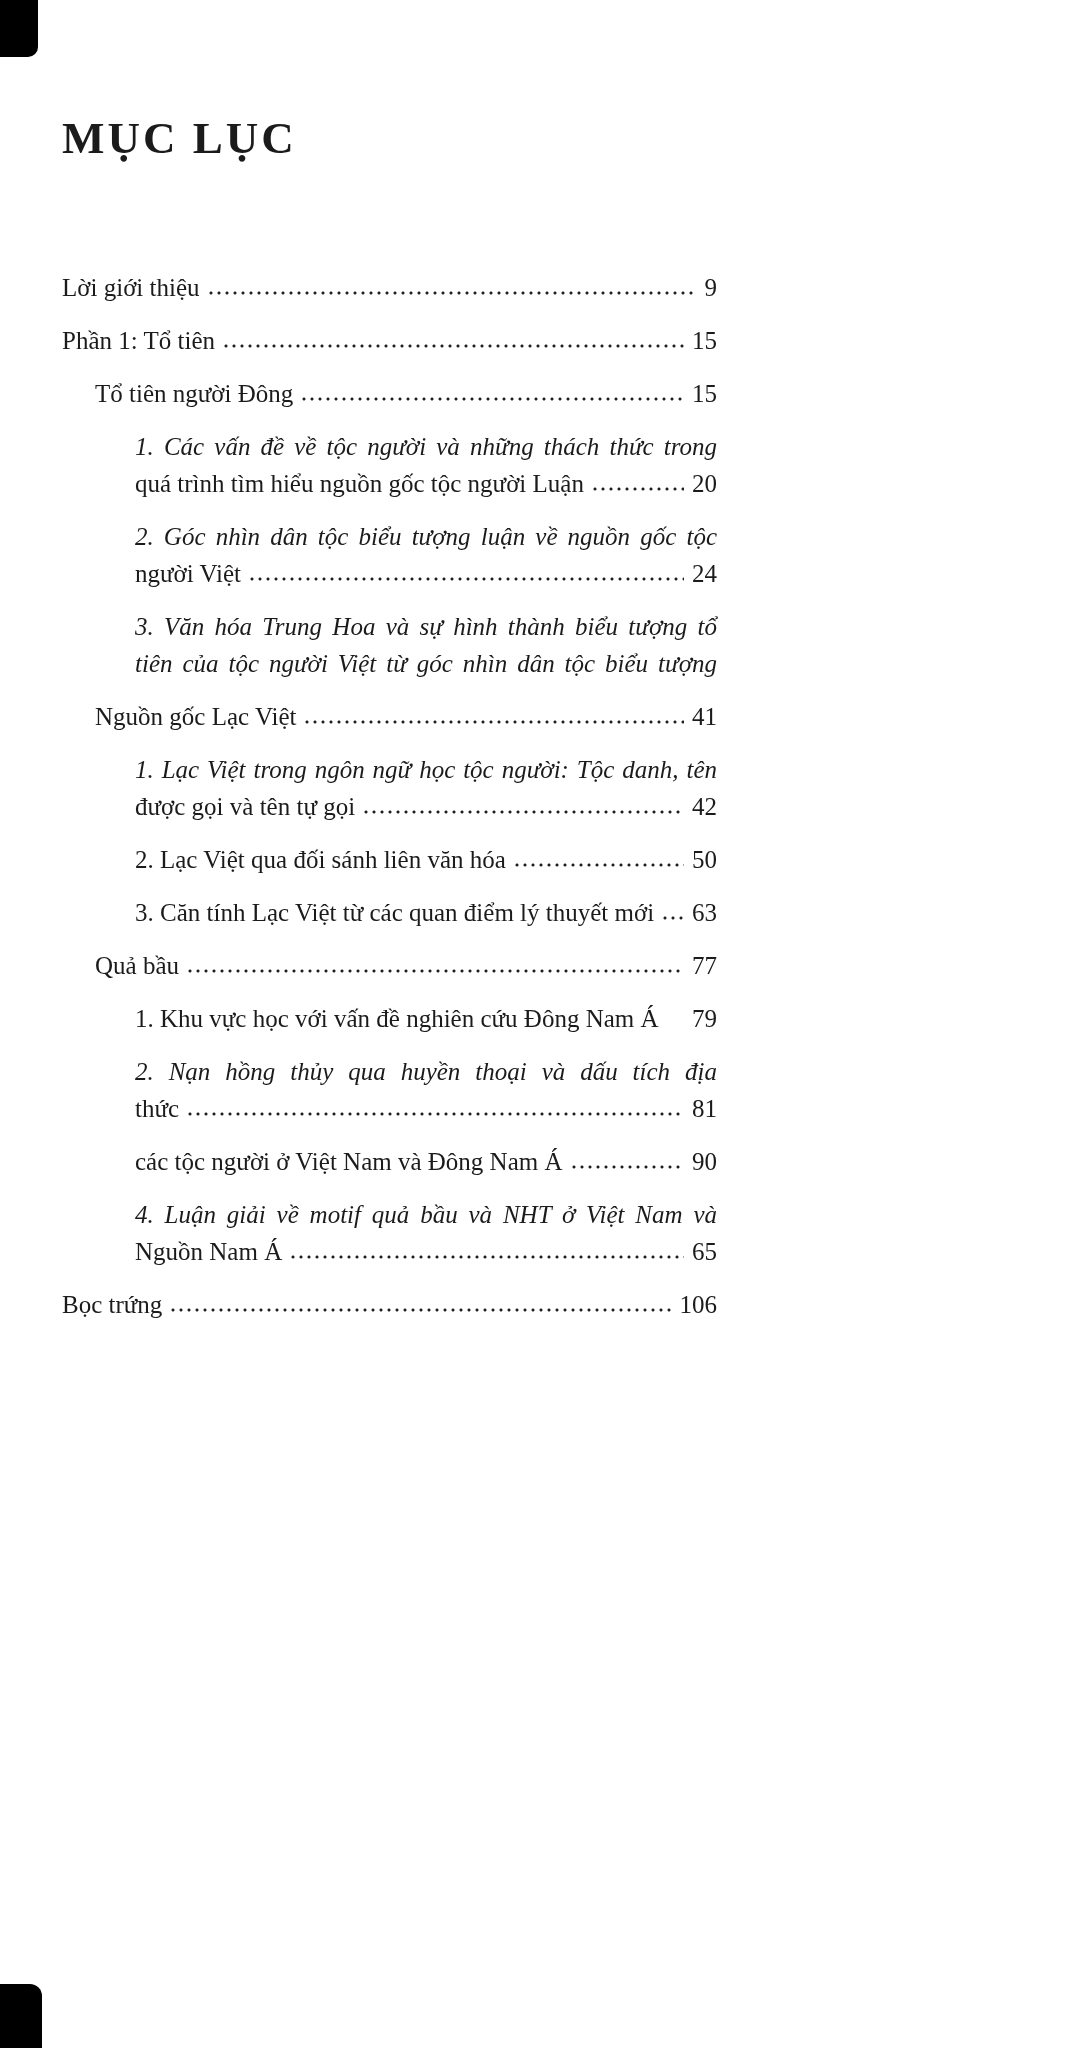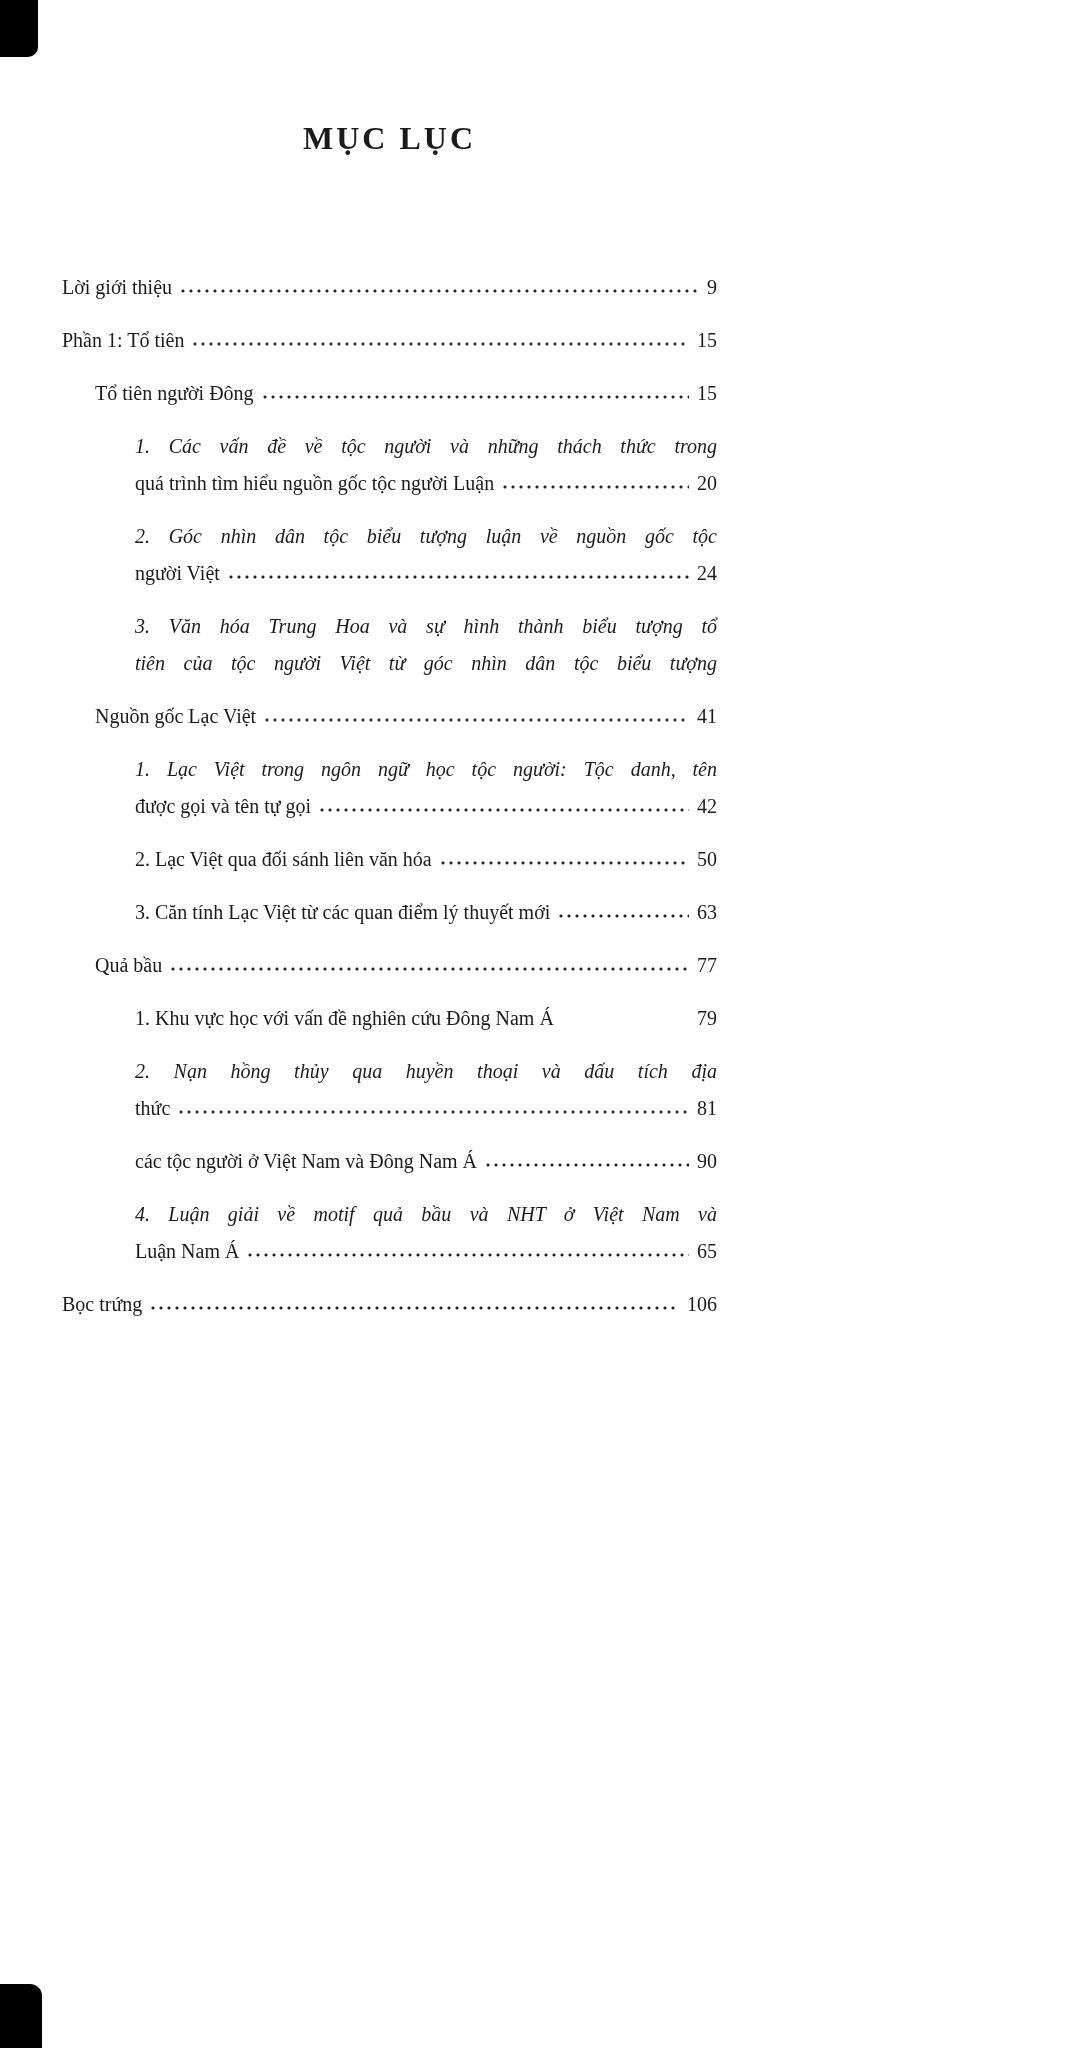--- a/index.html
+++ b/index.html
@@ -13,33 +13,32 @@
     font-family: "Liberation Serif", "DejaVu Serif", serif;
     color: #1b1b1b;
   }
   .artifact { position: absolute; background: #000000; }
   .artifact.top-left { left: 0; top: 0; width: 38px; height: 57px; border-bottom-right-radius: 10px; }
   .artifact.bottom-left { left: 0; bottom: 0; width: 42px; height: 64px; border-top-right-radius: 12px; }
 
   .title {
     margin-left: 62px;
     width: 655px;
-    text-align: center;
-    font-size: 32px;
+    font-size: 45px;
     line-height: 52px;
     font-weight: 700;
     letter-spacing: 3px;
     padding-top: 112px;
     margin-bottom: 105px;
   }
 
   .toc {
     margin-left: 62px;
     width: 655px;
-    font-size: 20px;
+    font-size: 25px;
     line-height: 37px;
   }
   .entry { margin-bottom: 16px; }
   .entry.indent-0 { padding-left: 0; }
   .entry.indent-1 { padding-left: 33px; }
   .entry.indent-2 { padding-left: 73px; }
 
   .line-full {
     text-align: justify;
     text-align-last: justify;
@@ -166,21 +165,21 @@
       <div class="entry indent-2">
         <div class="line-last">
           <span class="txt">các tộc người ở Việt Nam và Đông Nam Á</span>
           <span class="dots"></span>
           <span class="pgnum">90</span>
         </div>
       </div>
       <div class="entry indent-2">
         <div class="line-full">4. Luận giải về motif quả bầu và NHT ở Việt Nam và</div>
         <div class="line-last">
-          <span class="txt">Luận Nam Á</span>
+          <span class="txt">Nguồn Nam Á</span>
           <span class="dots"></span>
           <span class="pgnum">65</span>
         </div>
       </div>
       <div class="entry indent-0">
         <div class="line-last">
           <span class="txt">Bọc trứng</span>
           <span class="dots"></span>
           <span class="pgnum">106</span>
         </div>

